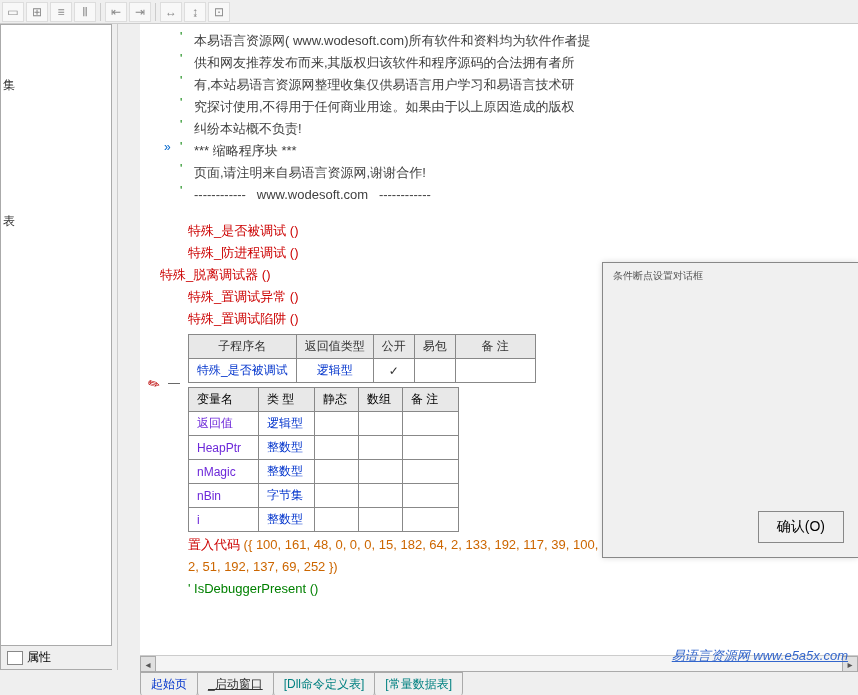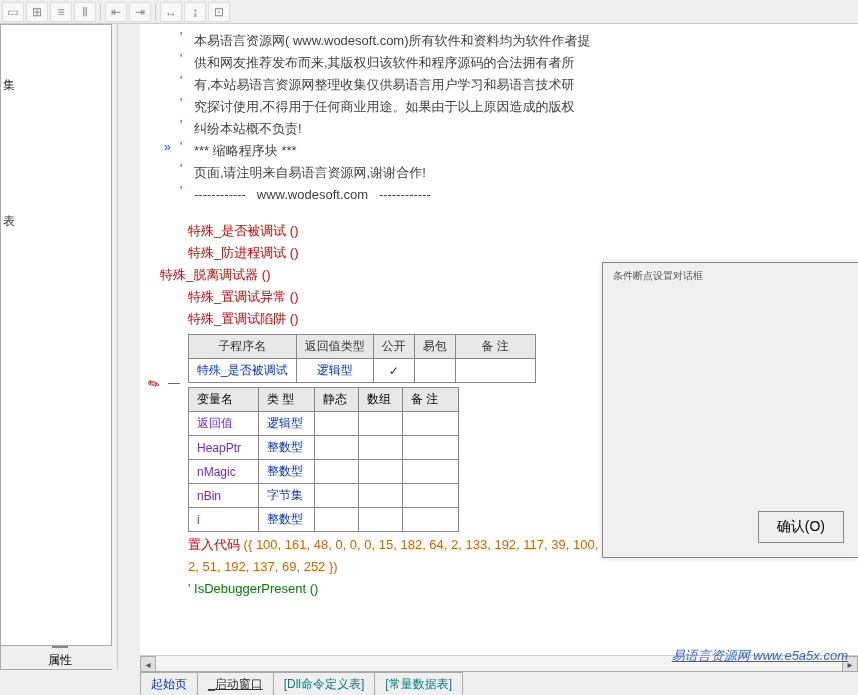--- a/index.html
+++ b/index.html
@@ -7,21 +7,21 @@
 
 .toolbar { height: 24px; background: #efefef; border-bottom: 1px solid #ccc; display: flex; align-items: center; padding: 0 2px; gap: 2px; }
 .tool-icon { width: 22px; height: 20px; display: flex; align-items: center; justify-content: center; color: #888; border: 1px solid #ddd; background: #f8f8f8; }
 .tool-sep { width: 1px; height: 18px; background: #ccc; margin: 0 2px; }
 
 .left-panel { position: absolute; left: 0; top: 24px; width: 112px; height: 646px; background: #fff; border: 1px solid #aaa; }
 .left-divider { position: absolute; left: 112px; top: 24px; width: 6px; height: 646px; background: #efefef; border-right: 1px solid #ccc; }
 
 .left-text { position: absolute; left: 2px; color: #333; font-size: 12px; }
 
-.props-tab { position: absolute; bottom: 0; left: 0; width: 112px; height: 24px; background: #efefef; border-top: 1px solid #aaa; display: flex; align-items: center; padding-left: 6px; gap: 4px; flex-direction: column; }
+.props-tab { position: absolute; bottom: 0; left: 0; width: 112px; height: 24px; background: #efefef; border-top: 1px solid #aaa; display: flex; align-items: center; padding-left: 6px; gap: 4px; }
 .props-icon { width: 16px; height: 14px; border: 1px solid #888; background: #fff; }
 
 .code-area { position: absolute; left: 140px; top: 24px; right: 0; bottom: 24px; background: #fff; overflow: hidden; }
 .code-line { font-size: 13px; line-height: 22px; white-space: pre; }
 .comment { color: #404040; }
 .keyword { color: #cc0000; }
 .func-call { color: #cc0000; }
 .type-link { color: #0033cc; }
 .data-arr { color: #cc6600; margin-top: 19px; }
 .asm-call { color: #008000; }

